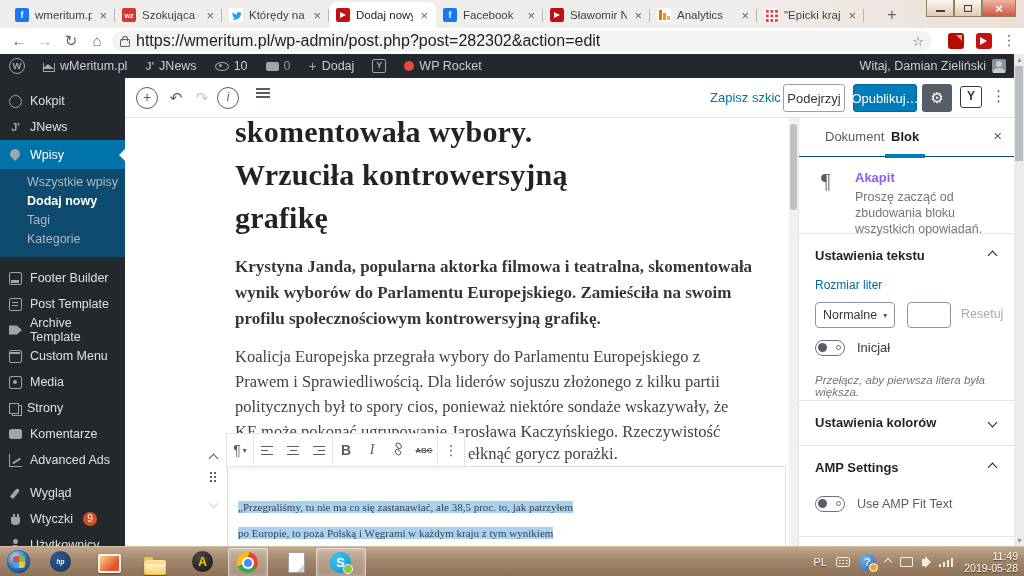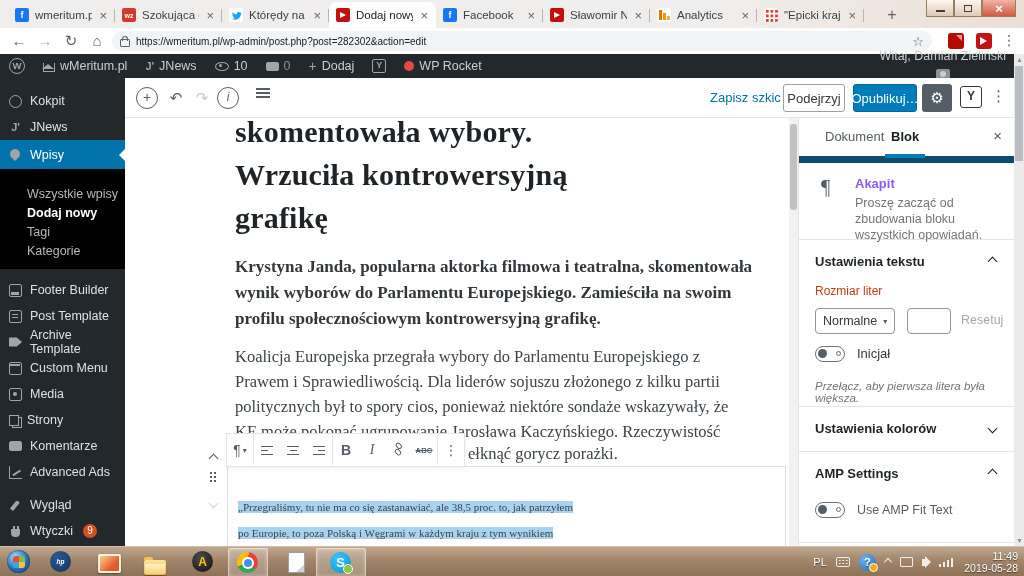--- a/index.html
+++ b/index.html
@@ -38,21 +38,21 @@
 
   
   .chrometb{position:absolute;left:0;top:28px;width:1024px;height:26px;background:#fff;}
   .navic{position:absolute;top:2px;width:22px;height:22px;text-align:center;line-height:22px;
     font-size:15px;color:#5f6368;}
   .omni{position:absolute;left:112px;top:3px;width:820px;height:20px;border-radius:10px;
     background:#f1f3f4;display:flex;align-items:center;padding:0 8px;box-sizing:border-box;gap:6px;}
   .lock{width:8px;height:6px;border:1.2px solid #5f6368;border-radius:1px;position:relative;margin-top:3px;flex:none;}
   .lock::before{content:"";position:absolute;left:1px;top:-4px;width:4px;height:4px;
     border:1.2px solid #5f6368;border-bottom:none;border-radius:3px 3px 0 0;}
-  .url{font-size:10px;color:#202124;white-space:nowrap;overflow:hidden;flex:1;}
+  .url{font-size:16px;color:#202124;white-space:nowrap;overflow:hidden;flex:1;}
   .omni .star{margin-left:auto;font-size:13px;color:#5f6368;}
   .ext{position:absolute;top:5px;width:16px;height:16px;border-radius:3px;}
   .ext.pdf{background:#b30b00;}
   .ext.pdf::after{content:"";position:absolute;right:2px;top:2px;border:3px solid #e89c96;
     border-left-color:transparent;border-bottom-color:transparent;}
   .ext.red{background:#c41212;}
   .ext.red::after{content:"";position:absolute;left:4px;top:4px;border:4px solid transparent;border-left:7px solid #fff;}
   .menu3{position:absolute;top:4px;font-size:14px;color:#5f6368;}
 
   
@@ -66,33 +66,33 @@
   .homeic::before{content:"";position:absolute;left:-2.5px;top:-5px;border:6px solid transparent;
     border-bottom:5px solid #a0a5aa;width:0;}
   .eyeic{width:14px;height:9px;border:1.4px solid #a0a5aa;border-radius:50%;position:relative;box-sizing:border-box;}
   .eyeic::after{content:"";position:absolute;left:3.5px;top:1.5px;width:3px;height:3px;border-radius:50%;background:#a0a5aa;}
   .bubbleic{width:13px;height:9px;background:#a0a5aa;border-radius:2px;position:relative;}
   .bubbleic::after{content:"";position:absolute;left:2px;bottom:-3px;border:3px solid transparent;border-top:4px solid #a0a5aa;}
   .dim{color:#8c9196;}
   .yoastic{width:14px;height:14px;border:1.5px solid #a0a5aa;border-radius:2px;box-sizing:border-box;
     color:#a0a5aa;font-size:9px;font-weight:700;text-align:center;line-height:11px;}
   .reddot{width:10px;height:10px;border-radius:50%;background:#e8483f;}
-  .ab-right{margin-left:auto;display:flex;align-items:center;gap:6px;padding-right:8px;color:#c9ced3;flex-direction:column;}
+  .ab-right{margin-left:auto;display:flex;align-items:center;gap:6px;padding-right:8px;color:#c9ced3;}
   .avatar{width:14px;height:14px;background:#8d9196;border-radius:2px;position:relative;overflow:hidden;}
   .avatar::before{content:"";position:absolute;left:4px;top:2px;width:6px;height:6px;border-radius:50%;background:#c9ccd0;}
   .avatar::after{content:"";position:absolute;left:1px;top:9px;width:12px;height:8px;border-radius:50% 50% 0 0;background:#c9ccd0;}
 
   
   .wpside{position:absolute;left:0;top:78px;width:125px;height:468px;background:#23282d;
     color:#dde0e3;font-size:12.5px;padding-top:10px;box-sizing:border-box;}
   .side-item{height:26px;display:flex;align-items:center;gap:8px;padding-left:9px;cursor:default;}
   .side-item.active{background:#0073aa;color:#fff;height:29px;position:relative;}
   .side-item.active::after{content:"";position:absolute;right:0;top:50%;margin-top:-6px;
     border:6px solid transparent;border-right:6px solid #fff;}
-  .submenu{background:#000000;padding:16px 0 8px;}
+  .submenu{background:#0c4a6e;padding:4px 0 8px;}
   .sub-item{height:19px;line-height:19px;padding-left:27px;color:#b4b9be;font-size:12.5px;}
   .sub-item.current{color:#fff;font-weight:700;}
   .badge{background:#d54e21;color:#fff;border-radius:50%;min-width:14px;height:14px;font-size:10px;
     line-height:14px;text-align:center;margin-left:2px;}
   .micon{width:13px;height:13px;flex:none;position:relative;box-sizing:border-box;}
   .ic-circ{border:1.6px solid #a0a5aa;border-radius:50%;}
   .ic-sq{border:1.6px solid #a0a5aa;border-radius:2px;}
   .ic-sq.lines::after{content:"";position:absolute;left:2px;top:3px;width:6px;height:1.4px;
     background:#a0a5aa;box-shadow:0 3px 0 #a0a5aa;}
   .ic-sq.bar::after{content:"";position:absolute;left:1px;bottom:1px;width:8px;height:2.5px;background:#a0a5aa;}
@@ -175,34 +175,34 @@
   
   .ed-scroll{position:absolute;left:789px;top:118px;width:9px;height:428px;background:#f1f1f1;}
   .ed-scroll .thumb{position:absolute;left:1px;top:6px;width:7px;height:86px;background:#c1c1c1;border-radius:3px;}
   .pg-scroll{position:absolute;left:1014px;top:54px;width:10px;height:492px;background:#ebebeb;}
   .pg-scroll .thumb{position:absolute;left:1px;top:12px;width:8px;height:95px;background:#b9bdc1;}
   .pg-scroll .ar{position:absolute;left:2px;font-size:7px;color:#8a8f94;}
 
   
   .inspector{position:absolute;left:798px;top:118px;width:216px;height:428px;background:#fff;
     border-left:1px solid #e2e4e7;box-sizing:border-box;font-size:13px;color:#32373c;}
-  .insp-head{height:38px;border-bottom:7px solid #0c4a6e;position:relative;}
+  .insp-head{height:38px;border-bottom:1px solid #0c4a6e;position:relative;}
   .insp-tab{position:absolute;top:11px;font-size:13px;color:#555d66;}
   .insp-tab.on{color:#191e23;font-weight:600;}
   .insp-tab.on::after{content:"";position:absolute;left:-6px;right:-6px;bottom:-14px;height:4px;background:#007cba;}
   .insp-x{position:absolute;right:12px;top:9px;font-size:15px;color:#555d66;}
   .blockcard{position:relative;height:76px;border-bottom:1px solid #e2e4e7;}
   .pilcrow{position:absolute;left:22px;top:12px;font-size:21px;font-family:"Liberation Serif",serif;color:#555d66;}
   .bc-name{position:absolute;left:56px;top:13px;font-weight:600;color:#8b5cf6;}
   .bc-desc{position:absolute;left:56px;top:32px;width:148px;font-size:12.5px;line-height:16px;color:#757575;}
   .panel-h{position:relative;height:44px;border-bottom:1px solid #e2e4e7;}
   .panel-h .t{position:absolute;left:16px;top:14px;font-weight:600;color:#1d2327;font-size:13px;}
   .panel-h .chev{position:absolute;right:18px;top:18px;border-color:#191e23;}
   .txtpanel{position:relative;height:122px;border-bottom:1px solid #e2e4e7;}
-  .lbl{position:absolute;left:16px;font-size:12px;color:#c2410c;}
+  .lbl{position:absolute;left:16px;font-size:12px;color:#0369a1;}
   .selbox{position:absolute;left:16px;top:24px;width:80px;height:26px;border:1px solid #8d96a0;
     border-radius:4px;font-size:12.5px;display:flex;align-items:center;padding:0 7px;gap:6px;
     box-sizing:border-box;color:#32373c;background:#fff;}
   .selbox .caret{margin-left:auto;font-size:8px;color:#555d66;}
   .numbox{position:absolute;left:108px;top:24px;width:44px;height:26px;border:1px solid #8d96a0;
     border-radius:4px;box-sizing:border-box;background:#fff;}
   .resetbtn{position:absolute;left:162px;top:29px;font-size:12.5px;color:#a7aaad;}
   .toggle{position:absolute;width:30px;height:16px;border:1.4px solid #6c7278;border-radius:9px;box-sizing:border-box;}
   .toggle::before{content:"";position:absolute;left:2px;top:2px;width:9px;height:9px;border-radius:50%;background:#555d66;}
   .toggle::after{content:"";position:absolute;right:3px;top:4px;width:5px;height:5px;border-radius:50%;border:1.2px solid #6c7278;box-sizing:border-box;}

